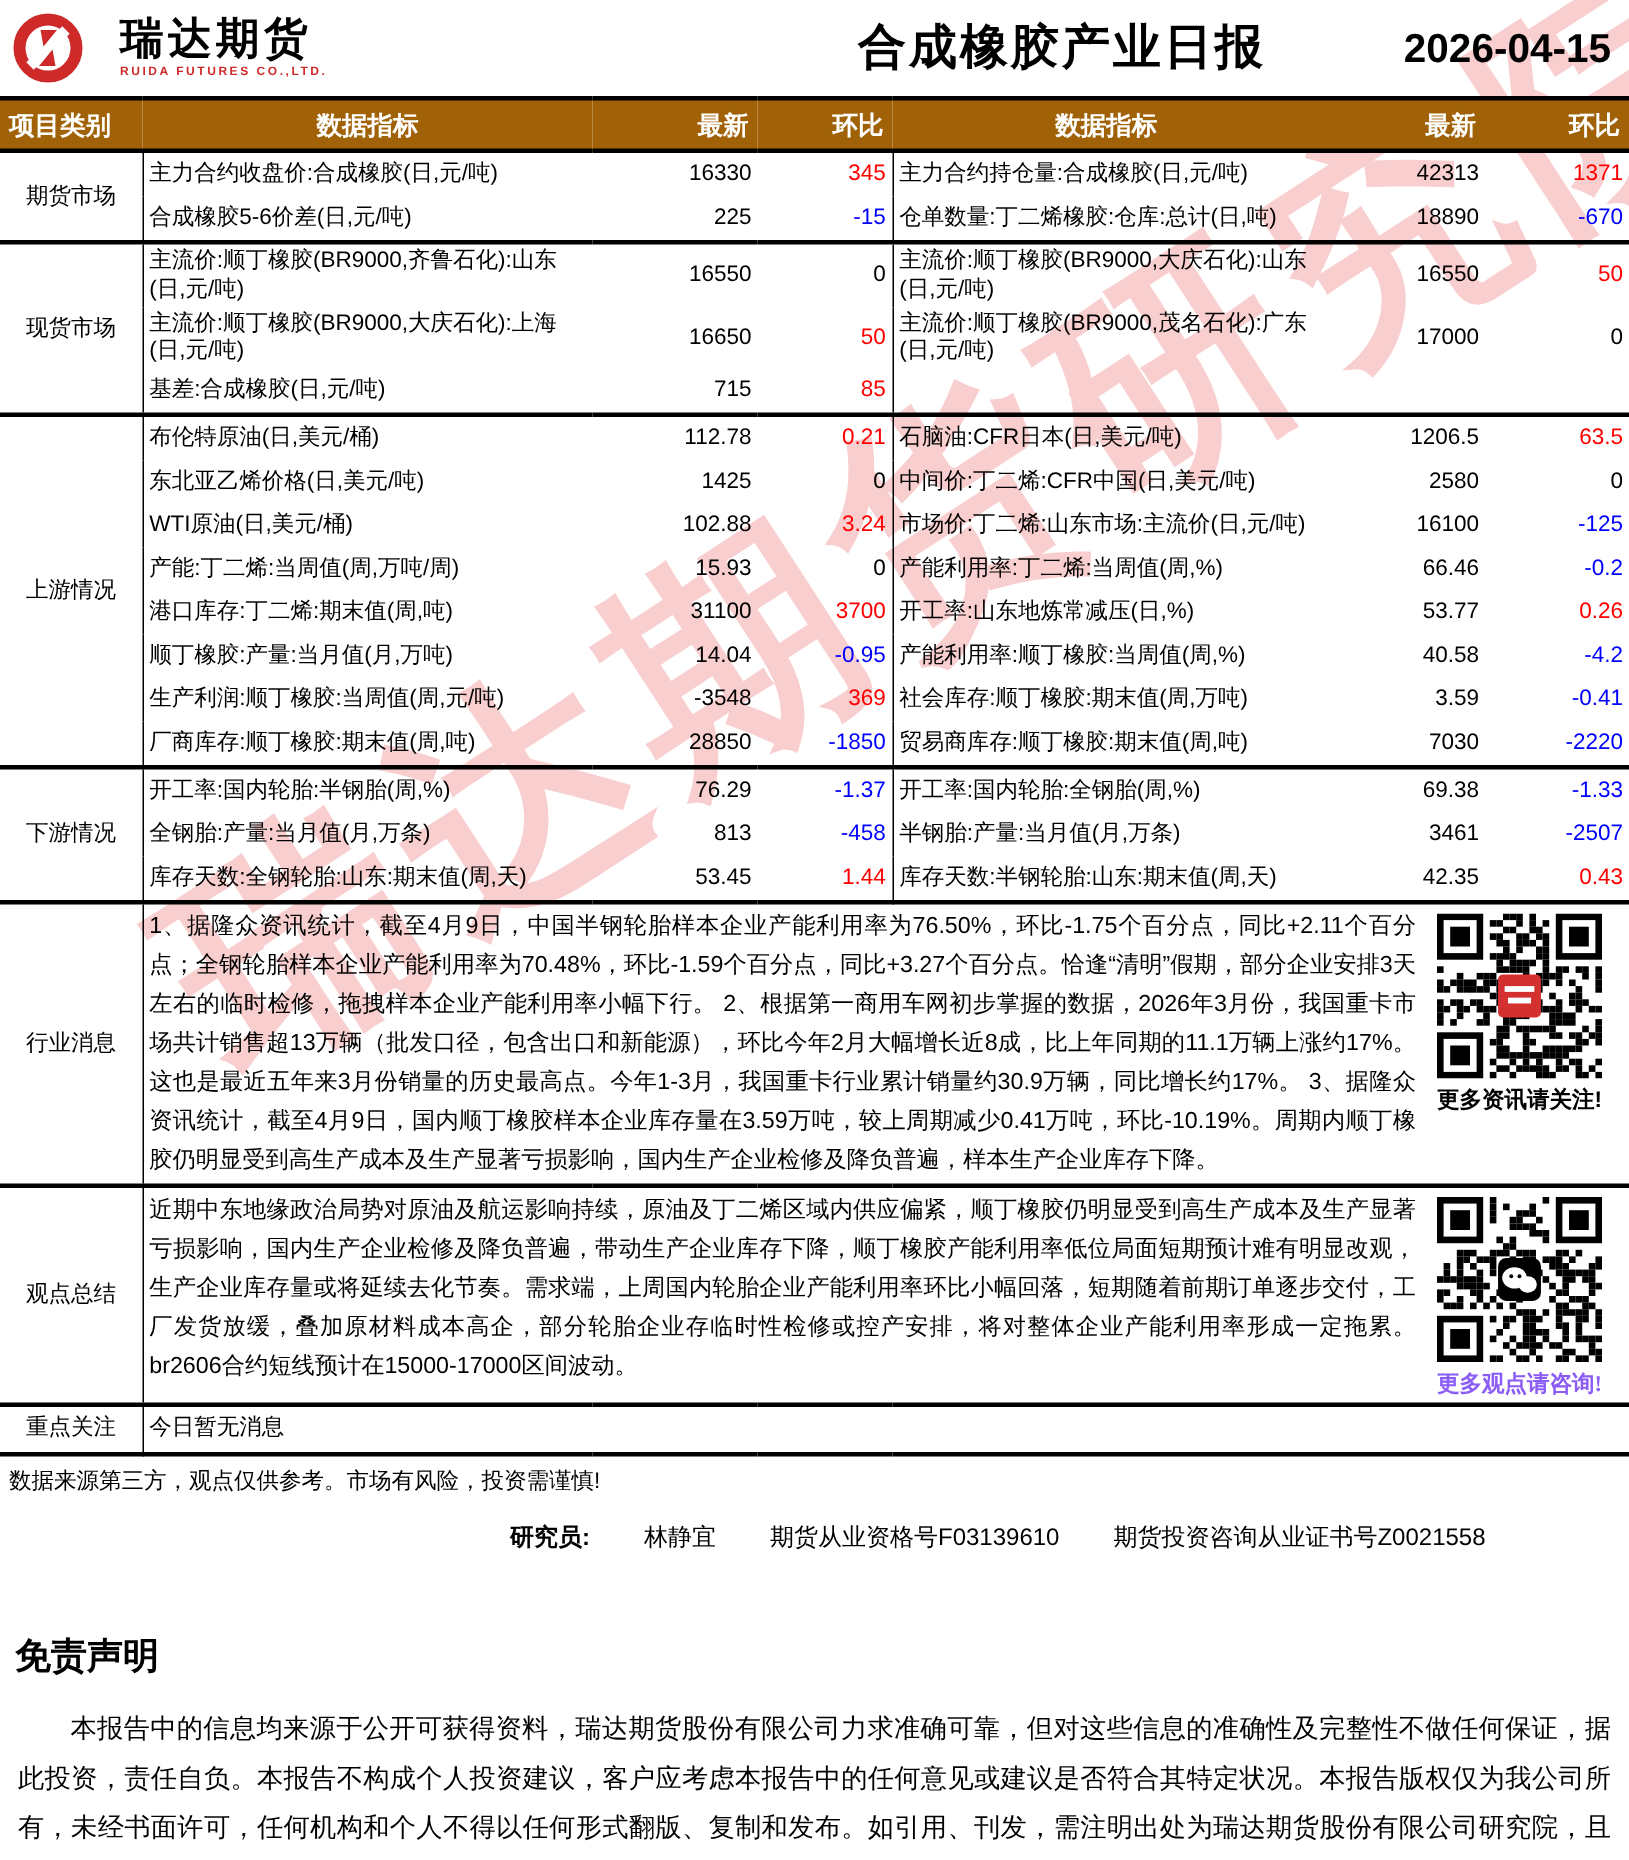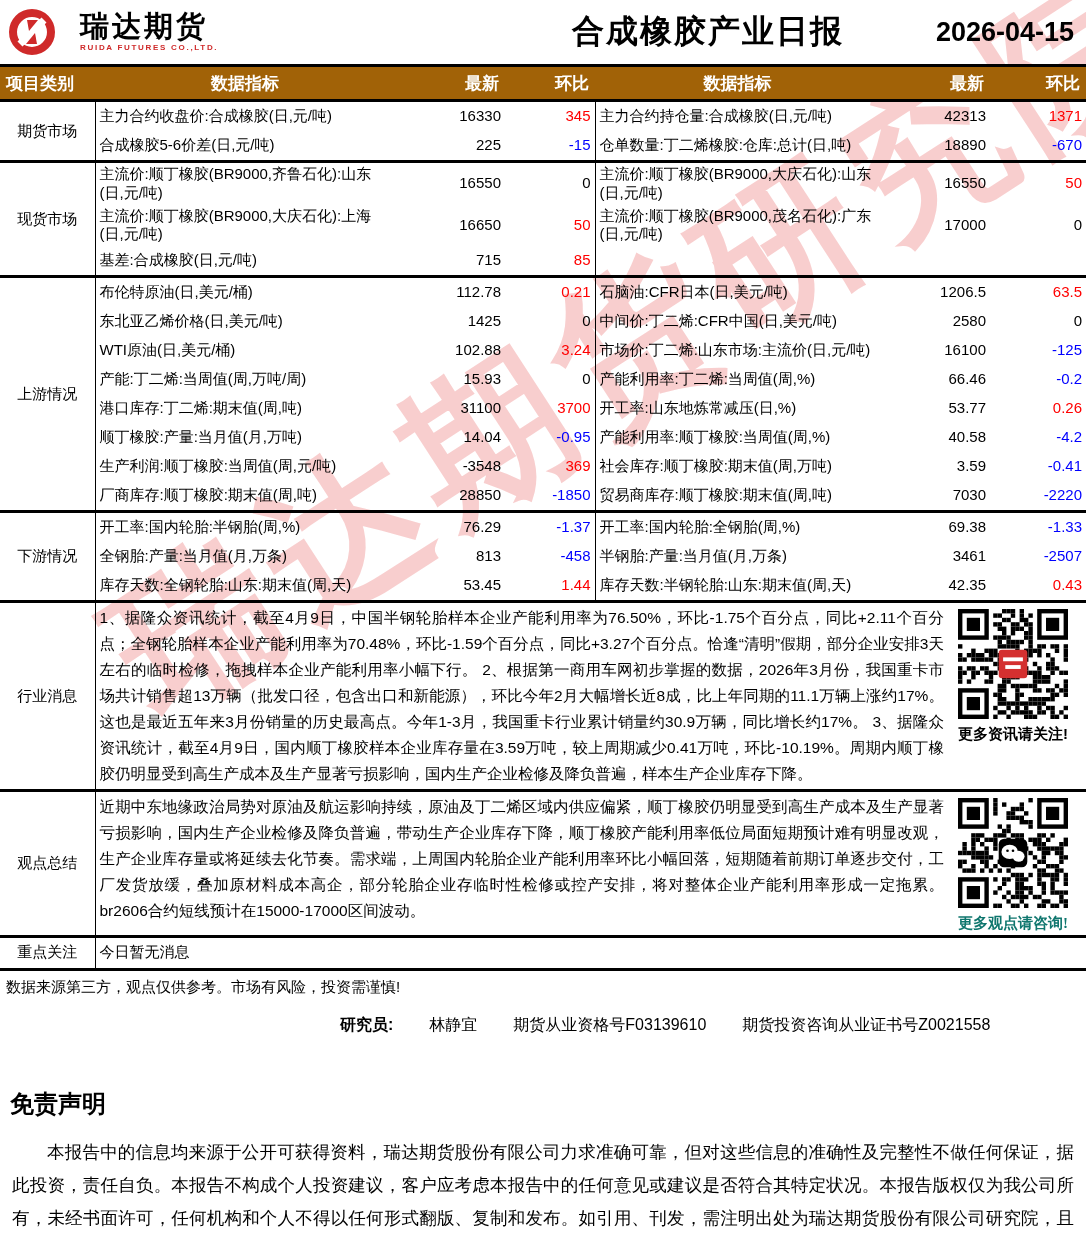--- a/index.html
+++ b/index.html
@@ -36,21 +36,21 @@
   .pos{color:#f00;}
   .neg{color:#00f;}
   tr.data-row>td{height:25px;}
   tr.sec>td{border-top:3px solid #000;}
   td.text-cell{padding:4px 2px 4px 8px;}
   .tc-flex{display:flex;align-items:flex-start;}
   .para{flex:1;font-size:15.5px;line-height:26px;text-align:justify;}
   .qrcol{width:138px;display:flex;flex-direction:column;align-items:center;padding-top:4px;flex:none;}
   .qr{width:110px;height:110px;}
   .qr-label{font-size:15px;margin-top:6px;font-weight:bold;white-space:nowrap;}
-  .qr-label.serif{font-family:"Liberation Serif",serif;color:#0f766e;}
+  .qr-label.serif{font-family:"Liberation Serif",serif;color:#8b5cf6;}
   td.focus-cell{padding-left:8px;height:26px;font-size:15.5px;}
 
   
   .source-note{font-size:15px;padding:7px 6px 2px 6px;}
   .researcher{display:flex;gap:36px;padding:16px 0 0 340px;font-size:16px;align-items:baseline;}
   .researcher .lbl{font-weight:bold;}
   .disc-title{font-size:24px;font-weight:bold;margin:52px 0 16px 10px;}
   .disc-p{font-size:17.5px;line-height:33px;text-align:justify;margin:0 12px;text-indent:2em;}
 </style>
 </head>

